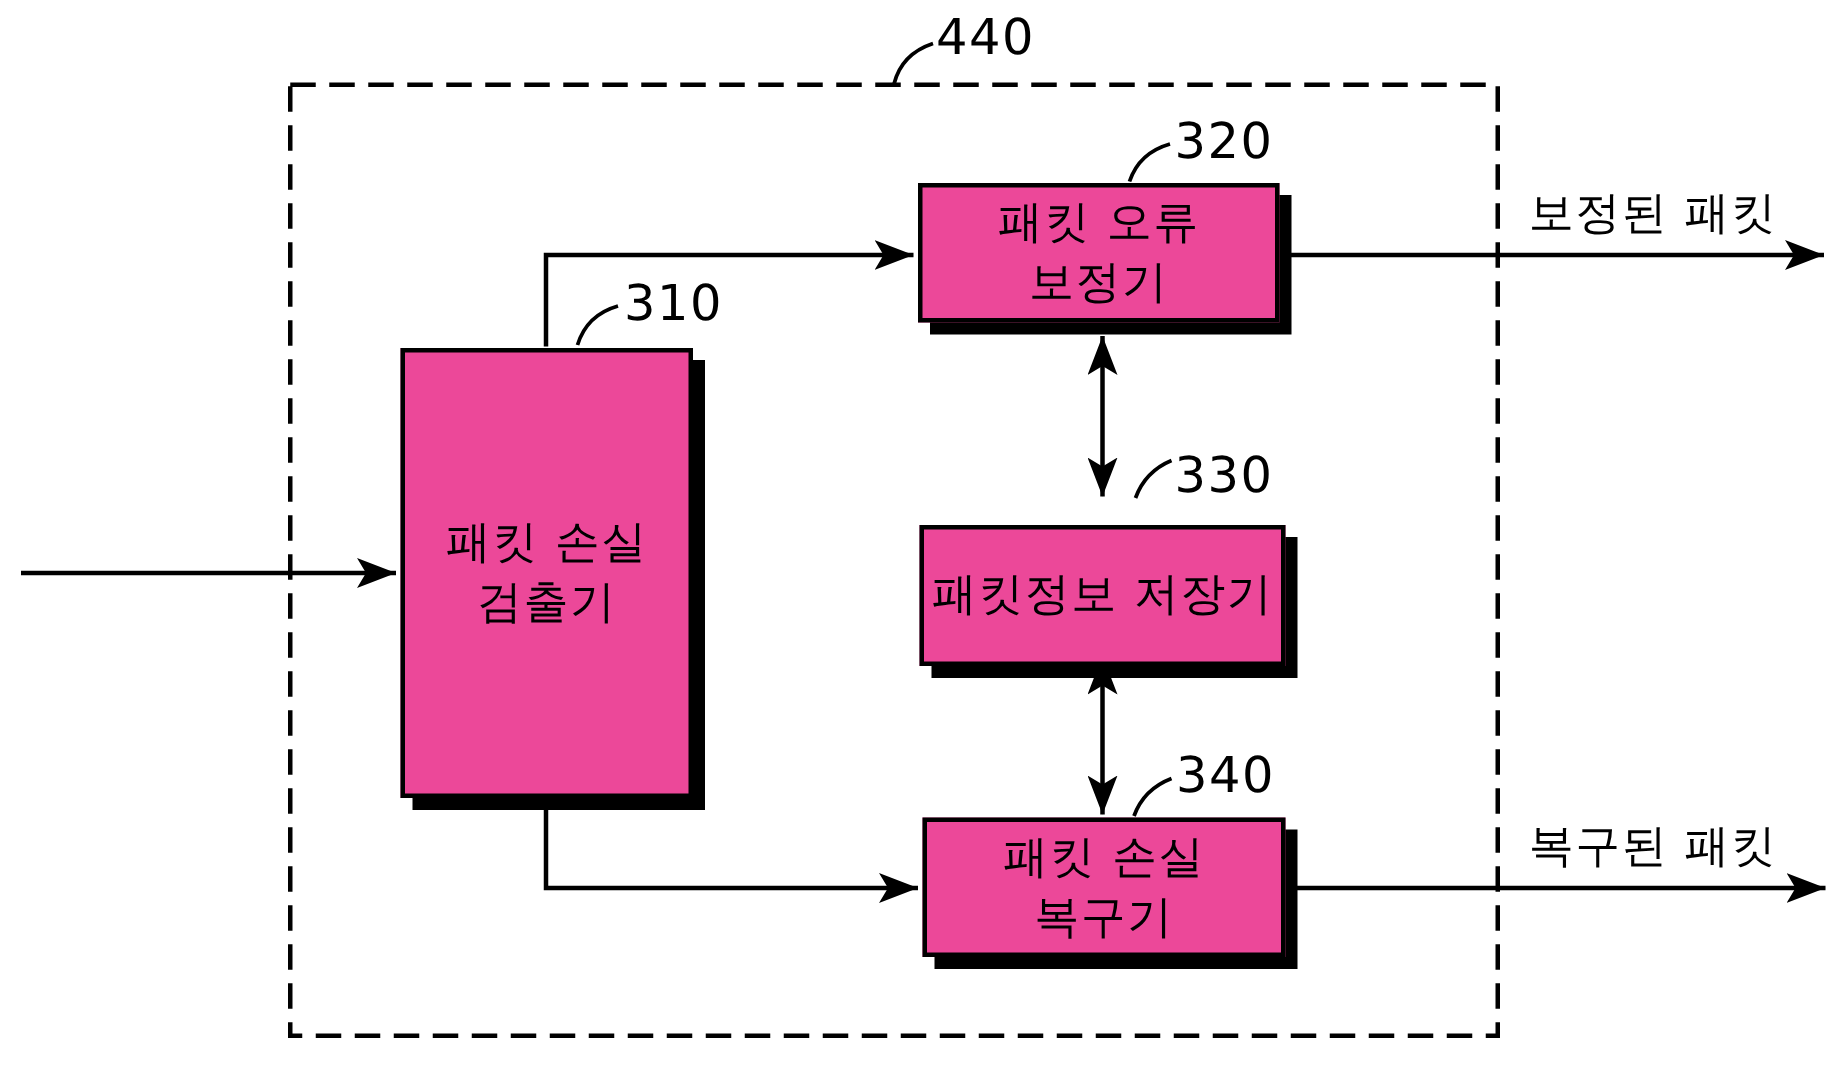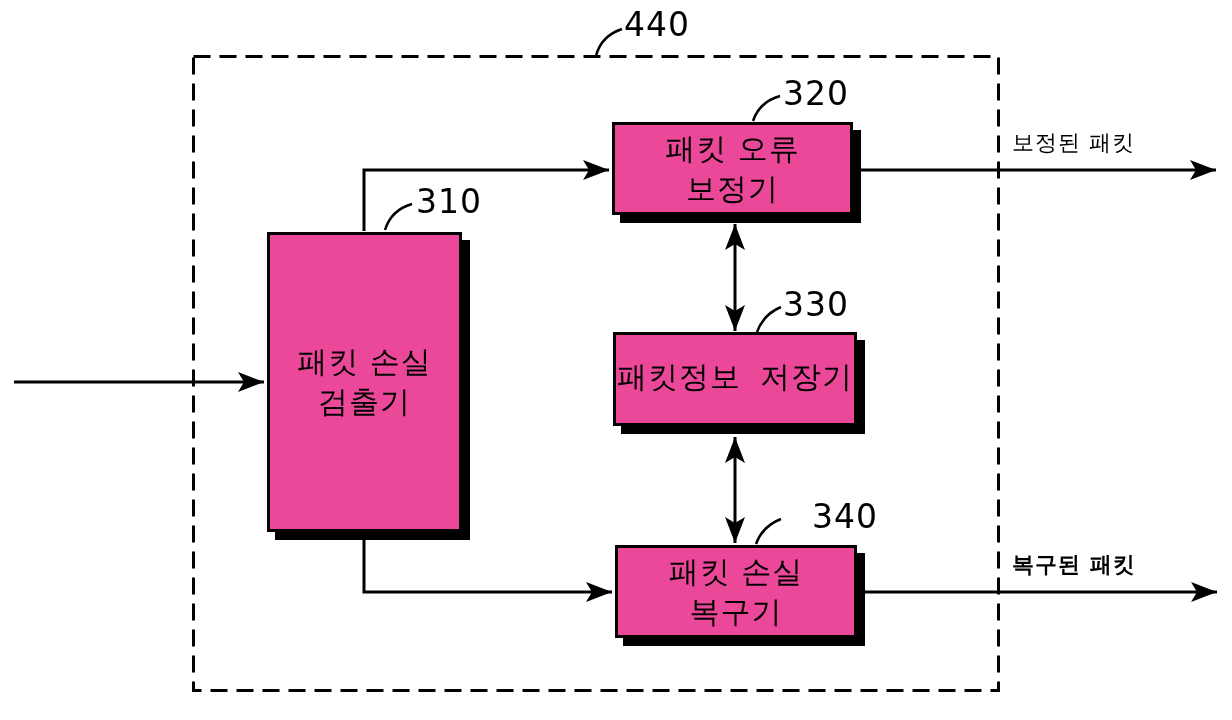--- a/index.html
+++ b/index.html
@@ -35,25 +35,25 @@
     white-space: nowrap;
   }
   .ref-label {
     position: absolute;
     font-size: 33px;
     line-height: 33px;
     letter-spacing: 1px;
   }
   .flow-label {
     position: absolute;
-    font-size: 22px;
+    font-size: 30px;
     line-height: 34px;
     letter-spacing: 1px;
     width: 180px;
-    text-align: left;
+    text-align: center;
     white-space: nowrap;
   }
 </style>
 </head>
 <body>
 
 <div id="figure-canvas">
 
   <svg id="connector-layer" viewBox="0 0 1232 720" xmlns="http://www.w3.org/2000/svg">
     <defs>
@@ -92,35 +92,35 @@
     </div>
   </div>
 
   <div class="block" style="left:612px; top:122px; width:241px; height:93px;">
     <div class="block-label">
       <span>패킷 오류</span><br>
       <span>보정기</span>
     </div>
   </div>
 
-  <div class="block" style="left:613px; top:332px; width:244px; height:94px;font-family:Liberation Mono, monospace;">
+  <div class="block" style="left:613px; top:350px; width:244px; height:94px;">
     <div class="block-label">
       <span>패킷정보 저장기</span>
     </div>
   </div>
 
   <div class="block" style="left:615px; top:545px; width:242px; height:93px;">
     <div class="block-label">
       <span>패킷 손실</span><br>
       <span>복구기</span>
     </div>
   </div>
 
   <div class="ref-label" style="left:624px; top:8px;">440</div>
   <div class="ref-label" style="left:416px; top:185px;">310</div>
   <div class="ref-label" style="left:783px; top:77px;">320</div>
-  <div class="ref-label" style="left:783px; top:288px;">330</div>
-  <div class="ref-label" style="left:784px; top:500px;margin-left:28px;">340</div>
+  <div class="ref-label" style="left:783px; top:300px;">330</div>
+  <div class="ref-label" style="left:784px; top:500px;">340</div>
 
   <div class="flow-label" style="left:1012px; top:126px;">보정된 패킷</div>
-  <div class="flow-label" style="left:1012px; top:548px;font-weight:bold;">복구된 패킷</div>
+  <div class="flow-label" style="left:1012px; top:548px;">복구된 패킷</div>
 
 </div>
 
 </body></html>

